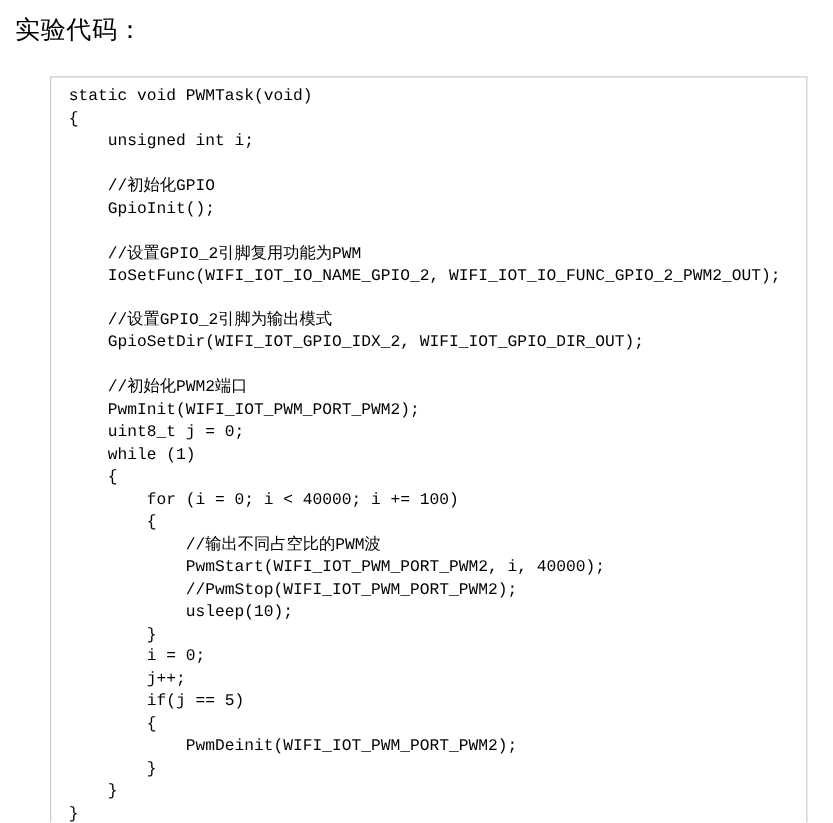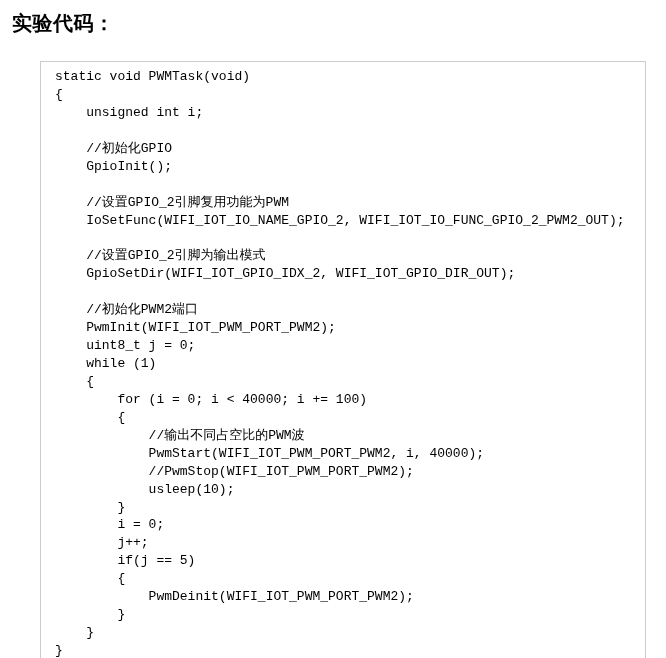--- a/index.html
+++ b/index.html
@@ -5,21 +5,21 @@
     * { margin: 0; padding: 0; box-sizing: border-box; }
     body {
       width: 666px;
       height: 658px;
       background: #ffffff;
       font-family: "Microsoft YaHei", "PingFang SC", sans-serif;
       padding: 10px 12px;
     }
     .heading {
       font-size: 20px;
-      font-weight: 700;
+      font-weight: 400;
       color: #000;
       margin-bottom: 24px;
       letter-spacing: 0.5px;
     }
     .code-container {
       margin-left: 28px;
       margin-right: 8px;
       border: 1px solid #ccc;
       background: #fff;
       padding: 6px 10px 6px 14px;

